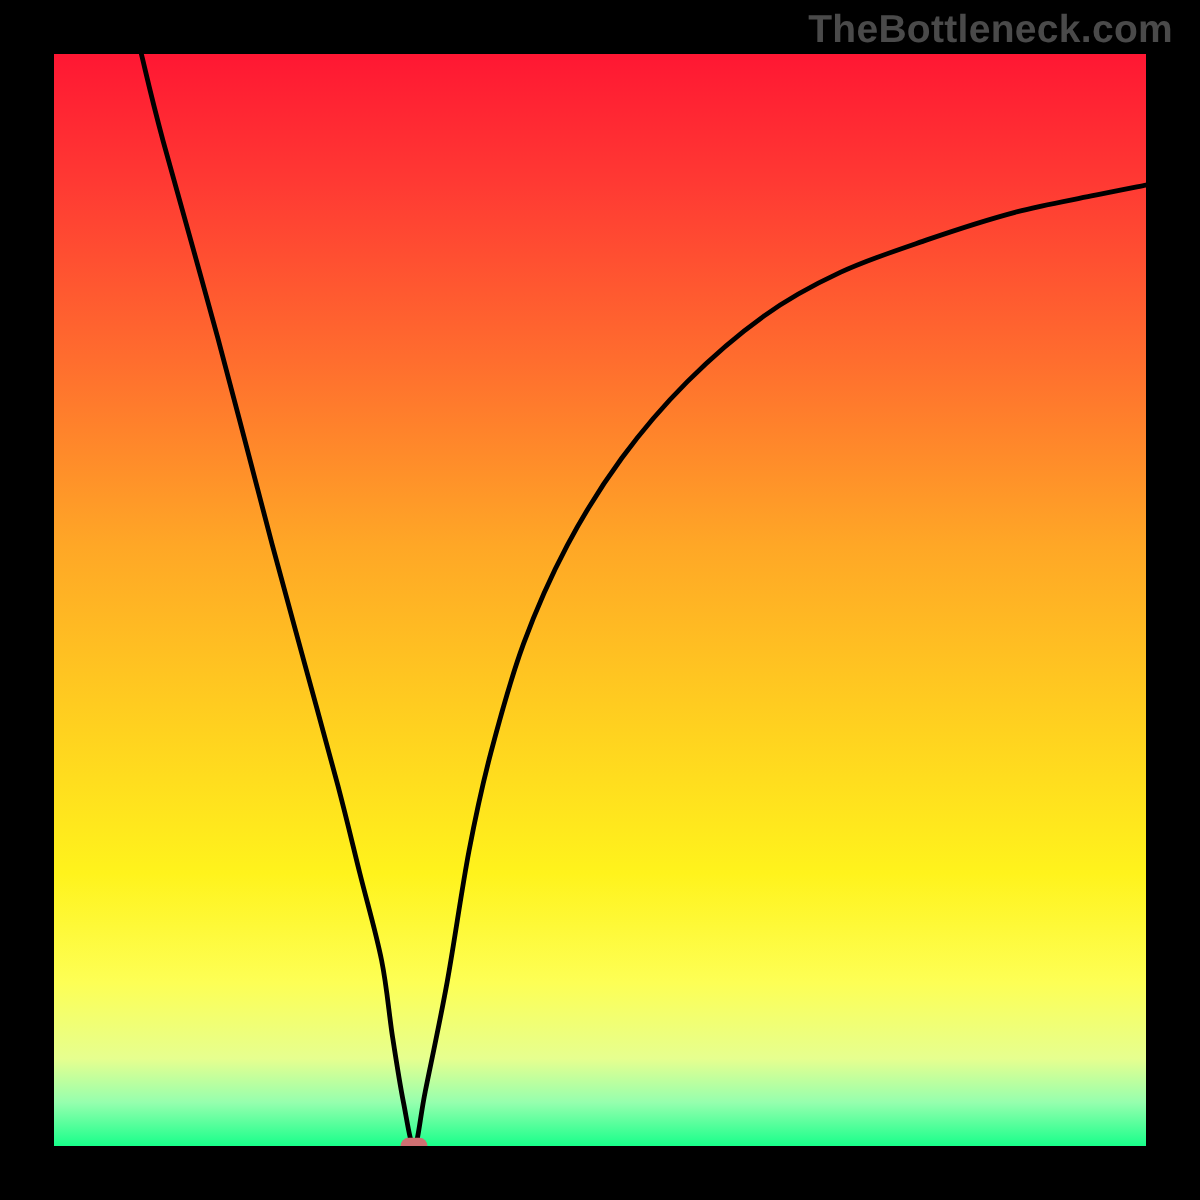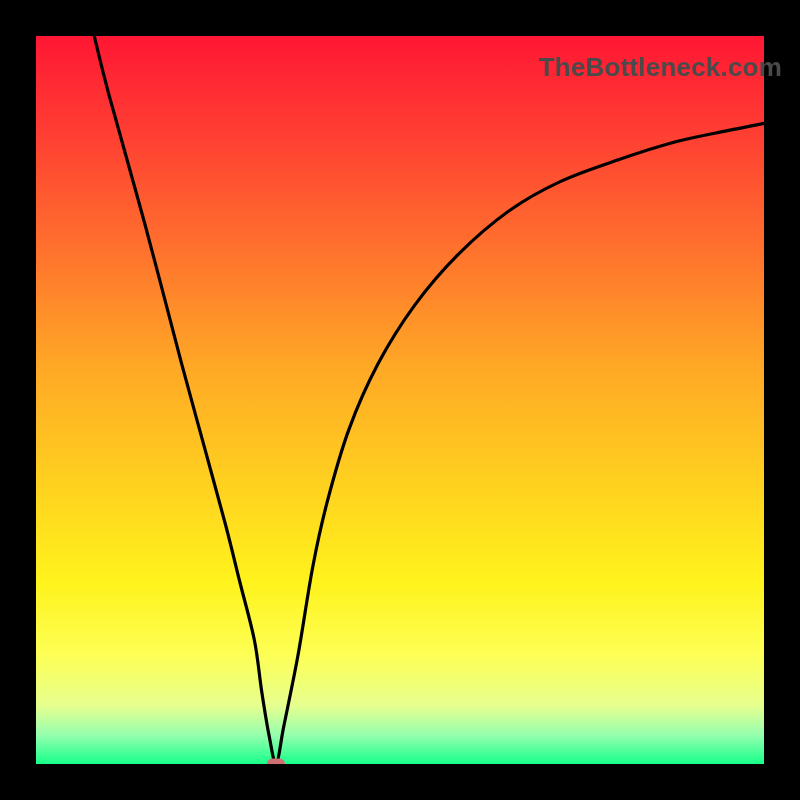--- a/index.html
+++ b/index.html
@@ -18,21 +18,20 @@
   }
   .watermark {
     position: absolute;
     top: 4px;
     right: 18px;
     color: #4a4a4a;
     font-size: 26px;
     font-weight: bold;
     z-index: 10;
     letter-spacing: 0.2px;
-    margin-top: 48px;
   }
   .plot-area {
     position: absolute;
     left: 36px;
     top: 36px;
     width: 728px;
     height: 728px;
     overflow: hidden;
   }
   .gradient-bg {

